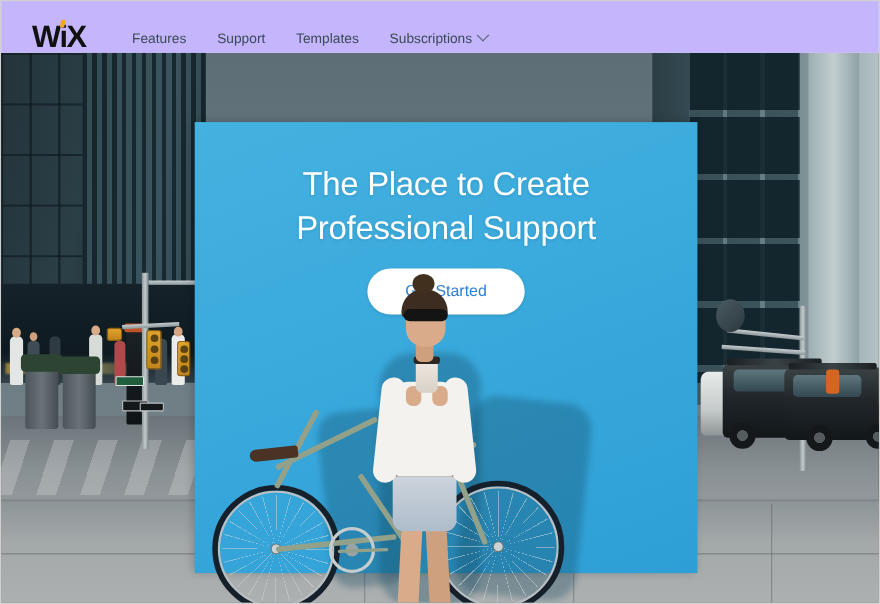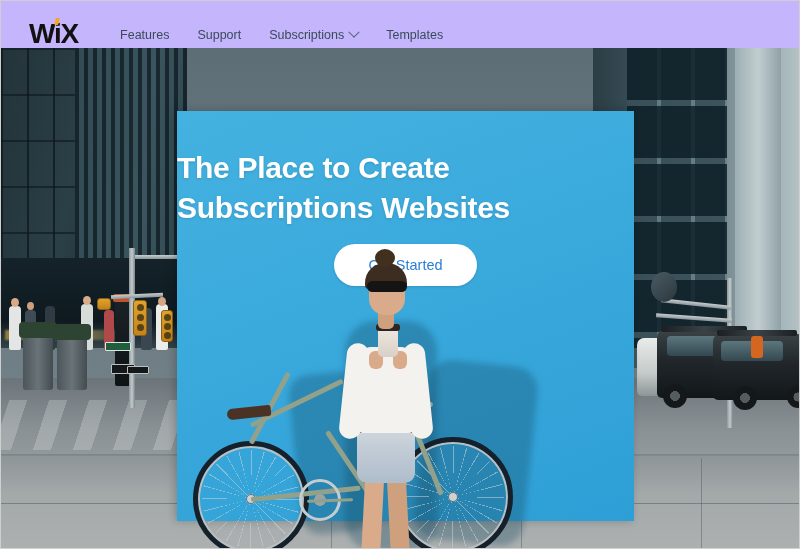--- a/index.html
+++ b/index.html
@@ -260,24 +260,24 @@
   .panel-shadow {
     position: absolute;
     left: 176px; top: 63px; width: 457px; height: 410px;
     box-shadow: -2px 0 8px rgba(0,0,0,.22);
     z-index: 9;
   }
 
   .hero-title {
     position: absolute;
     left: 0; right: 0; top: 37px;
-    text-align: left;
+    text-align: center;
     color: #ffffff;
     font-size: 30px;
-    font-weight: bold;
+    font-weight: normal;
     line-height: 1.32;
     letter-spacing: -0.3px;
     text-shadow: 0 1px 3px rgba(0,0,0,.13);
     z-index: 20;
   }
   .cta-wrap {
     position: absolute;
     left: 0; right: 0; top: 133px;
     display: flex; justify-content: center;
     z-index: 20;
@@ -339,25 +339,25 @@
     </div>
 
     <nav class="nav">
       <div class="nav-item">
         <span>Features</span>
       </div>
       <div class="nav-item">
         <span>Support</span>
       </div>
       <div class="nav-item">
+        <span>Templates</span>
+      </div>
+      <div class="nav-item">
         <span>Subscriptions</span>
         <span class="chev"></span>
-      </div>
-      <div class="nav-item">
-        <span>Templates</span>
       </div>
     </nav>
 
   </div>
 
   <div class="hero">
     <div class="photo">
 
       <div class="sky"></div>
 
@@ -449,21 +449,21 @@
       <div class="wheel" style="left:662px; top:336px; width:24px; height:24px;"></div>
       <div class="wheel" style="left:732px; top:338px; width:24px; height:24px;"></div>
       <div class="wheel" style="left:786px; top:338px; width:22px; height:22px;"></div>
       <div style="position:absolute; left:750px; top:288px; width:12px; height:22px; background:#d4661f; border-radius:3px;"></div>
 
       <div class="panel-shadow"></div>
       <div class="panel">
 
         <div class="hero-title">
           <div>The Place to Create</div>
-          <div>Subscriptions Websites</div>
+          <div>Professional Support</div>
         </div>
 
         <div class="cta-wrap">
           <button class="cta">Get Started</button>
         </div>
       </div>
 
       <div class="subject">
 
         <div class="shadow-blob" style="left:118px; top:262px; width:72px; height:160px; border-radius:20px; transform:rotate(-6deg);"></div>

